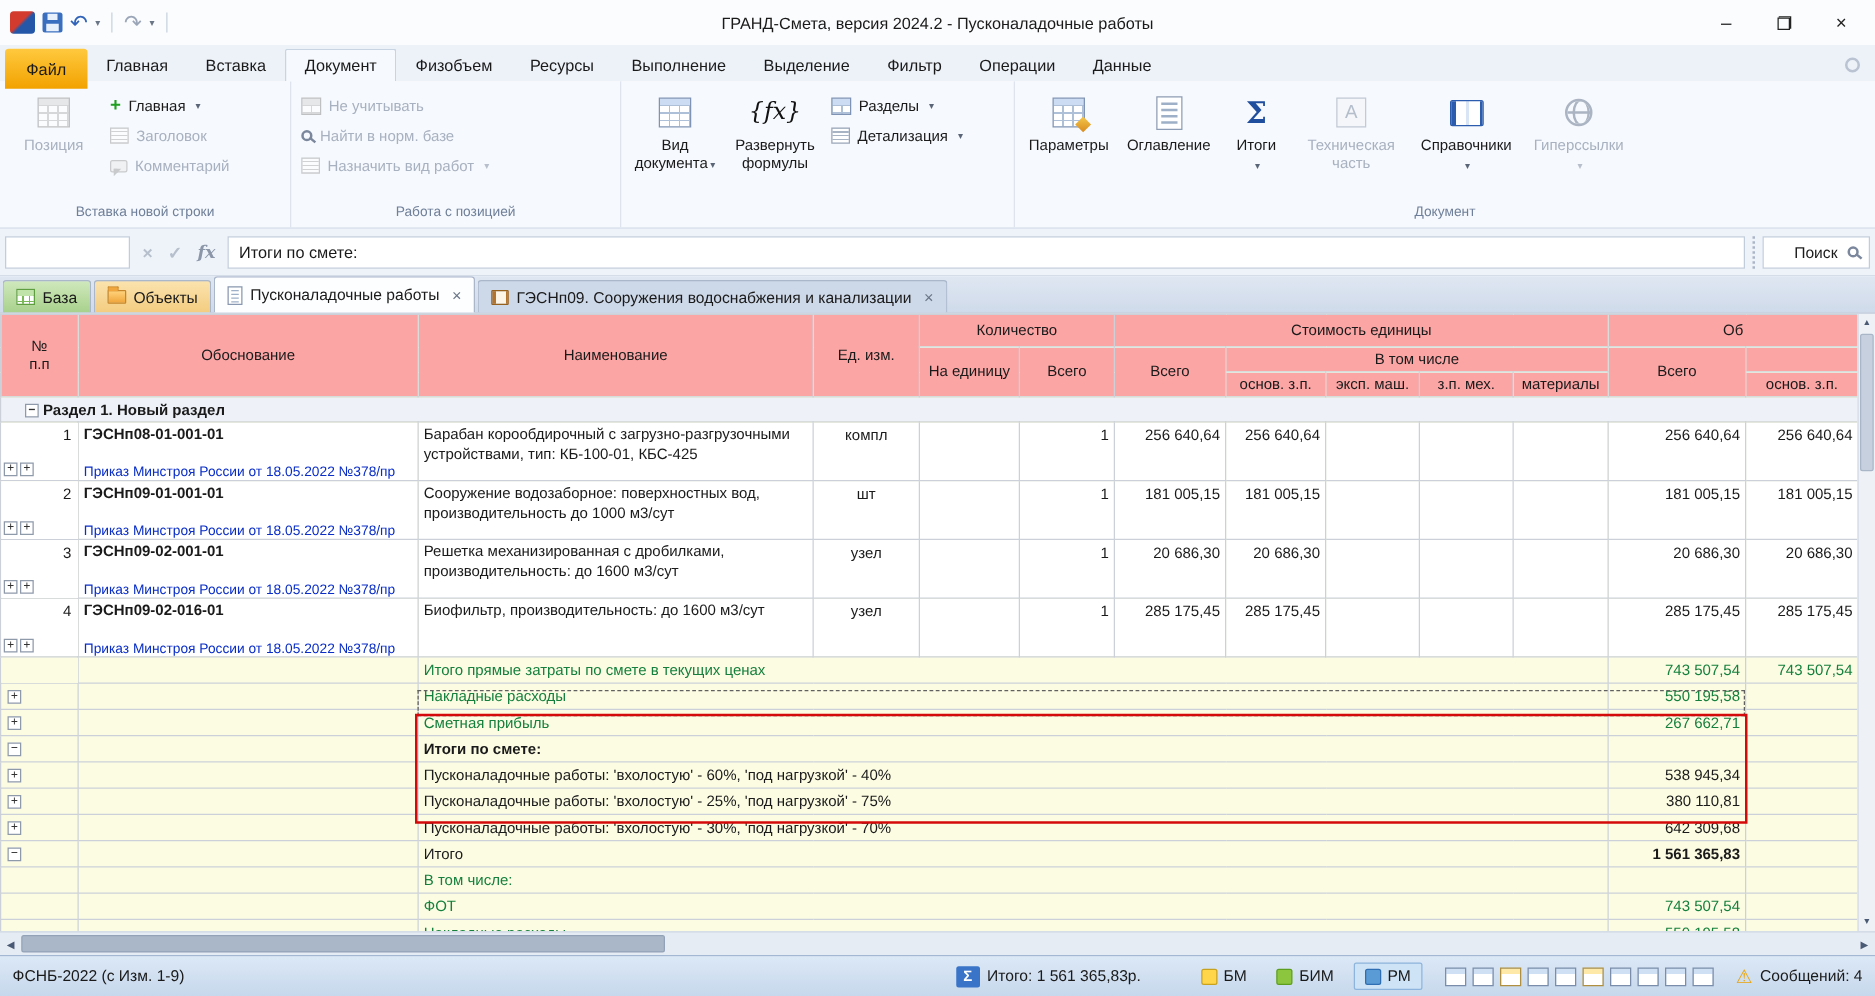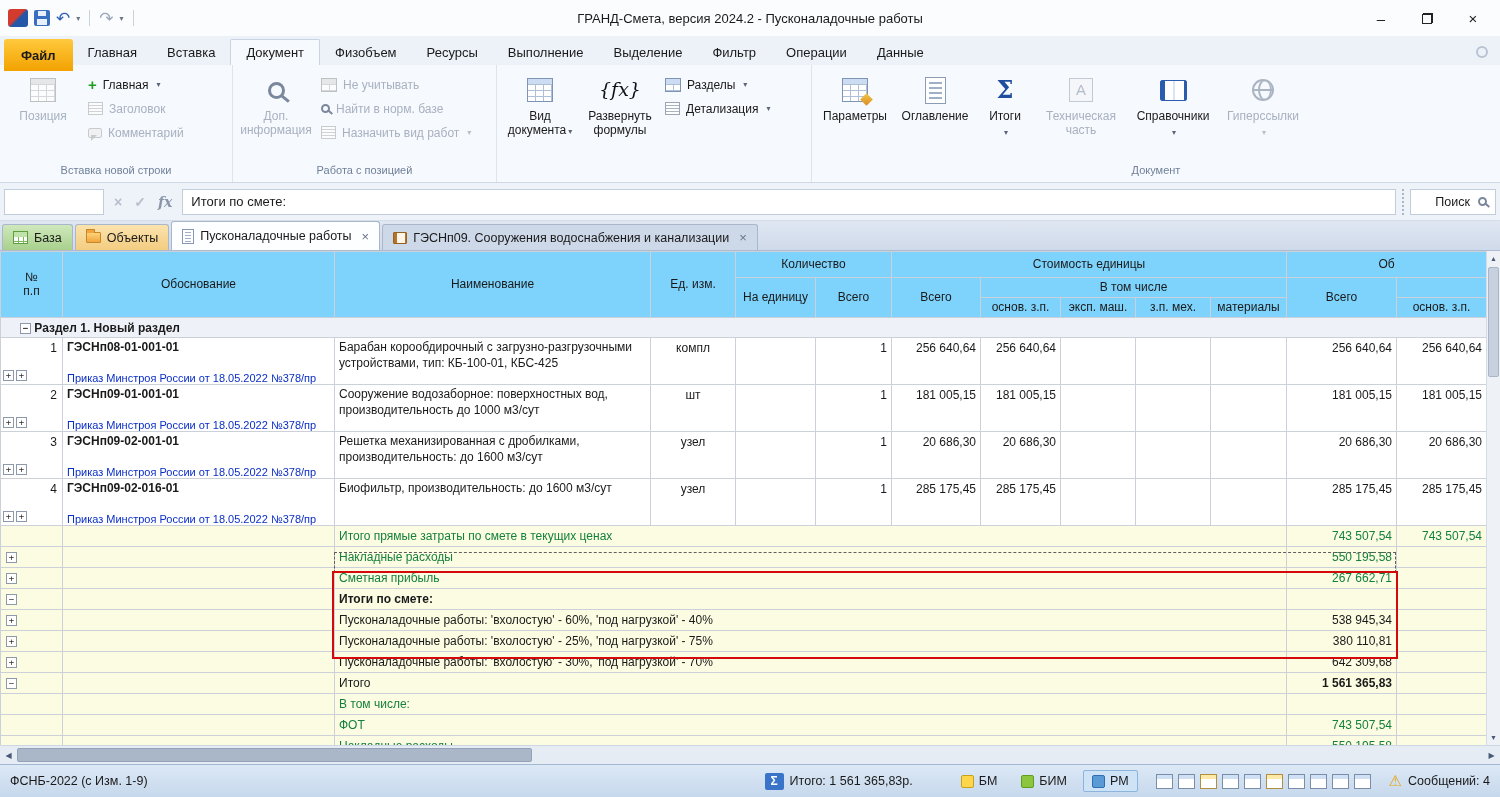--- a/index.html
+++ b/index.html
@@ -21,21 +21,21 @@
   .win-title{position:absolute;left:0;right:0;text-align:center;font-size:13px;color:#1a1a1a}
   .win-controls{margin-left:auto;display:flex;align-items:center;padding-right:4px;z-index:2}
   .wc{width:46px;height:30px;display:flex;align-items:center;justify-content:center;font-size:15px;color:#222}
   .wc-restore{position:relative;width:11px;height:11px;display:inline-block}
   .wc-restore::before{content:"";position:absolute;right:0;top:0;width:8px;height:8px;border:1px solid #222}
   .wc-restore::after{content:"";position:absolute;left:0;bottom:0;width:8px;height:8px;border:1px solid #222;background:#fbfcfe}
 
   
   .menubar{height:29px;background:#edf2f9;display:flex;align-items:stretch;padding:3px 4px 0;position:relative}
   .mtab{display:flex;align-items:center;padding:0 15px;font-size:13px;white-space:nowrap}
-  .mtab-file{background:linear-gradient(#ffc93e,#f2a200);border-radius:3px 3px 0 0;font-weight:bold;padding:16px 17px}
+  .mtab-file{background:linear-gradient(#ffc93e,#f2a200);border-radius:3px 3px 0 0;font-weight:normal;padding:16px 17px}
   .mtab-active{background:#f6f9fd;border:1px solid #c9d4e2;border-bottom:none;border-radius:2px 2px 0 0}
   .menu-extra{position:absolute;right:12px;top:10px;width:12px;height:12px;border-radius:50%;border:2px solid #b9c3d2}
 
   
   .ribbon{height:118px;background:#f6f9fd;border-bottom:1px solid #cfd9e6;display:flex}
   .rgroup{border-right:1px solid #dde4ee;display:flex;flex-direction:column;flex-shrink:0}
   .rg-body{flex:1;display:flex;align-items:flex-start;padding:5px 3px 0}
   .rg-label{height:19px;line-height:15px;text-align:center;font-size:11px;color:#70809a}
   .btn-large{width:80px;display:flex;flex-direction:column;align-items:center;text-align:center;gap:4px;padding-top:4px;font-size:12px;line-height:1.15;border-radius:3px}
   .btn-large .bl-icon{height:32px;display:flex;align-items:center;justify-content:center}
@@ -95,21 +95,21 @@
   .folder{width:15px;height:11px;background:linear-gradient(#ffd27a,#f0a63c);border:1px solid #c8862a;border-radius:1px;position:relative;display:inline-block}
   .folder::before{content:"";position:absolute;top:-4px;left:-1px;width:7px;height:3px;background:#f0a63c;border:1px solid #c8862a;border-bottom:none;border-radius:1px 1px 0 0}
   .doc-sm{width:12px;height:15px;background:#fff;border:1px solid #8898b0;position:relative;display:inline-block}
   .doc-sm::before{content:"";position:absolute;top:2px;left:2px;right:2px;height:1px;background:#9db0c8;box-shadow:0 3px 0 #9db0c8,0 6px 0 #9db0c8,0 9px 0 #9db0c8}
   .book-sm{width:14px;height:12px;background:linear-gradient(90deg,#b5742e 0 3px,#fdf6e8 3px 11px,#b5742e 11px);border:1px solid #96601f;border-radius:1px;display:inline-block}
 
   
   .tablewrap{position:absolute;left:0;top:251px;width:1486px;height:494px;background:#fcfce3;overflow:hidden}
   table.grid{border-collapse:collapse;table-layout:fixed;width:1486px}
   .grid th,.grid td{border:1px solid #ccd1d9;overflow:hidden;white-space:nowrap;padding:0 4px;vertical-align:top}
-  .grid thead th{background:#7dd3fc;font-weight:normal;font-size:12px;text-align:center;vertical-align:middle;line-height:1.15;padding:0 2px}
+  .grid thead th{background:#fca5a5;font-weight:normal;font-size:12px;text-align:center;vertical-align:middle;line-height:1.15;padding:0 2px}
   .h1 th{height:26px}.h2 th{height:20px}.h3 th{height:20px}
   th.ob{text-align:right;padding-right:12px}
   tr.section td{height:20px;background:#eef2f8;font-weight:bold;vertical-align:middle;padding-left:18px}
   tr.drow td{height:38px;background:#fff}
   .numcell{position:relative}
   .numcell .num{position:absolute;top:3px;right:5px}
   .numcell .gicons{position:absolute;left:2px;bottom:3px;display:flex;gap:2px}
   .exp{width:11px;height:11px;border:1px solid #8e99aa;background:#fff;font-size:9px;line-height:9px;text-align:center;color:#333;display:inline-block;font-family:"DejaVu Sans Mono",monospace;flex-shrink:0}
   .code{font-weight:bold;padding-top:2px}
   .order{color:#0a2ec6;font-size:11px;margin-top:18px}
@@ -219,26 +219,20 @@
             <span class="bubble"></span>
             <span>Комментарий</span>
           </div>
         </div>
       </div>
       <div class="rg-label">Вставка новой строки</div>
     </div>
 
     <div class="rgroup" style="width:264px">
       <div class="rg-body">
-        <div class="btn-large disabled">
-          <span class="bl-icon">
-              <span class="mag big"></span>
-            </span>
-          <span class="lbl">Доп. информация</span>
-        </div>
         <div class="smallcol">
           <div class="btn-small disabled">
             <span class="ico-grid sm"></span>
             <span>Не учитывать</span>
           </div>
           <div class="btn-small disabled">
             <span class="mag"></span>
             <span>Найти в норм. базе</span>
           </div>
           <div class="btn-small disabled">

